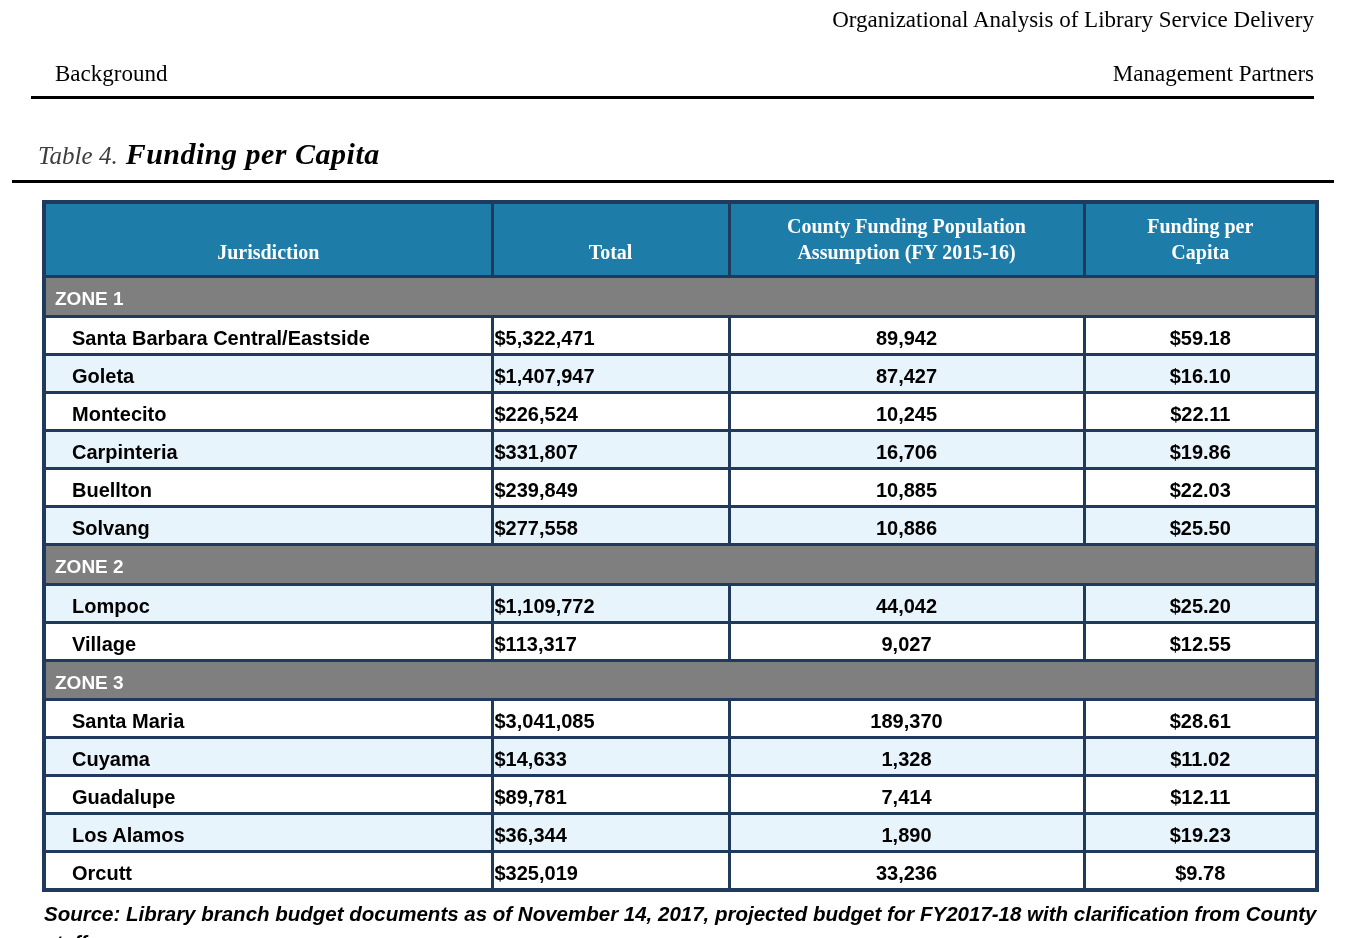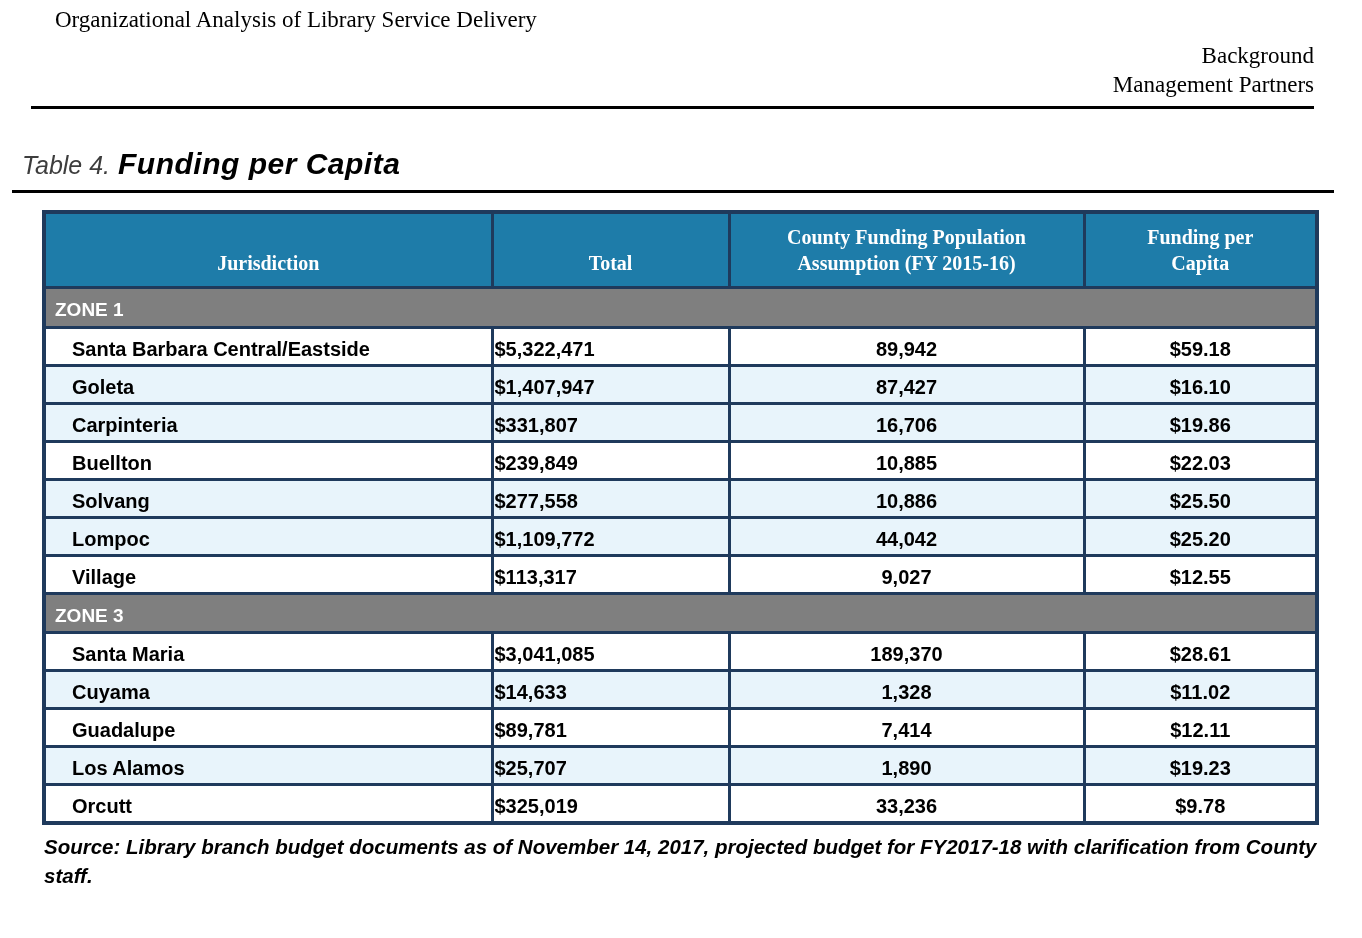--- a/index.html
+++ b/index.html
@@ -19,27 +19,27 @@
   .page{position:relative;width:1362px;height:938px;background:#fff;overflow:hidden;}
 
   
   .page-header{
     margin:6px 48px 0 31px;
     border-bottom:3px solid var(--rule);
     padding-bottom:7px;
     font-family:"Liberation Serif",serif;
     font-size:23px;line-height:1.25;color:#000;
   }
-  .page-header .line1{padding-left:24px;margin-bottom:7px;}
-  .page-header .line2{padding-left:24px;display:flex;justify-content:space-between;align-items:flex-end;flex-direction:column;}
+  .page-header .line1{padding-left:24px;margin-bottom:25px;text-align:right;}
+  .page-header .line2{padding-left:24px;display:flex;justify-content:space-between;align-items:flex-start;}
 
   
   .table-title{
-    margin:38px 0 0 22px;
-    font-family:Liberation Sans, sans-serif;font-style:italic;
+    margin:38px 0 0 38px;
+    font-family:Liberation Serif, serif;font-style:italic;
     white-space:nowrap;
   }
   .t-label{font-size:25px;color:#3d3d3d;margin-right:8px;}
   .t-name{font-size:30px;color:#000;font-weight:600;letter-spacing:0.5px;}
   .title-rule{height:3px;background:var(--rule);margin:9px 28px 0 12px;}
 
   
   table.funding{
     margin:17px 0 0 42px;width:1273px;
     border-collapse:collapse;table-layout:fixed;
@@ -126,38 +126,47 @@
           <td class="total">$5,322,471</td>
           <td class="population">89,942</td>
           <td class="per_capita">$59.18</td>
         </tr>
         <tr class="data-row shaded">
           <td class="jurisdiction">Goleta</td>
           <td class="total">$1,407,947</td>
           <td class="population">87,427</td>
           <td class="per_capita">$16.10</td>
         </tr>
+        <tr class="data-row">
+          <td class="jurisdiction">Montecito</td>
+          <td class="total">$226,524</td>
+          <td class="population">10,245</td>
+          <td class="per_capita">$22.11</td>
+        </tr>
         <tr class="data-row shaded">
           <td class="jurisdiction">Carpinteria</td>
           <td class="total">$331,807</td>
           <td class="population">16,706</td>
           <td class="per_capita">$19.86</td>
         </tr>
         <tr class="data-row">
           <td class="jurisdiction">Buellton</td>
           <td class="total">$239,849</td>
           <td class="population">10,885</td>
           <td class="per_capita">$22.03</td>
         </tr>
         <tr class="data-row shaded">
           <td class="jurisdiction">Solvang</td>
           <td class="total">$277,558</td>
           <td class="population">10,886</td>
           <td class="per_capita">$25.50</td>
         </tr>
+        <tr class="zone-row">
+          <td colspan="4">ZONE 2</td>
+        </tr>
         <tr class="data-row shaded">
           <td class="jurisdiction">Lompoc</td>
           <td class="total">$1,109,772</td>
           <td class="population">44,042</td>
           <td class="per_capita">$25.20</td>
         </tr>
         <tr class="data-row">
           <td class="jurisdiction">Village</td>
           <td class="total">$113,317</td>
           <td class="population">9,027</td>
@@ -179,21 +188,21 @@
           <td class="per_capita">$11.02</td>
         </tr>
         <tr class="data-row">
           <td class="jurisdiction">Guadalupe</td>
           <td class="total">$89,781</td>
           <td class="population">7,414</td>
           <td class="per_capita">$12.11</td>
         </tr>
         <tr class="data-row shaded">
           <td class="jurisdiction">Los Alamos</td>
-          <td class="total">$25,707</td>
+          <td class="total">$36,344</td>
           <td class="population">1,890</td>
           <td class="per_capita">$19.23</td>
         </tr>
         <tr class="data-row">
           <td class="jurisdiction">Orcutt</td>
           <td class="total">$325,019</td>
           <td class="population">33,236</td>
           <td class="per_capita">$9.78</td>
         </tr>
       </tbody>

